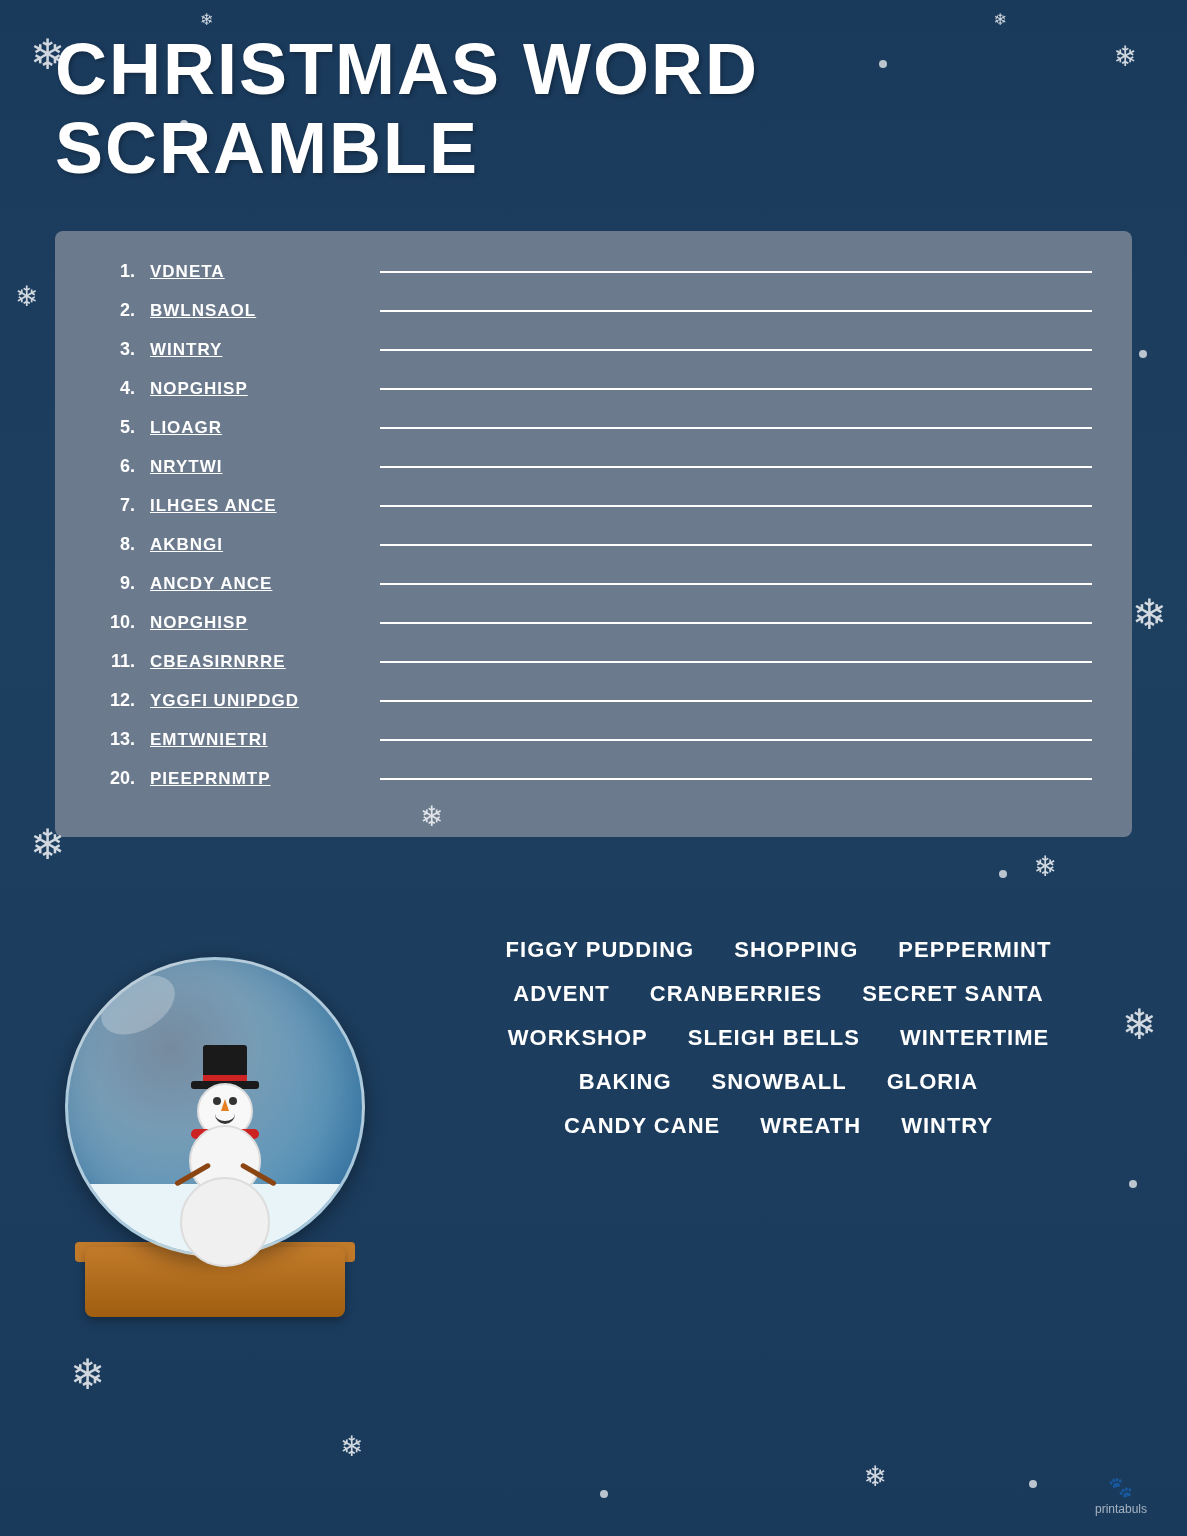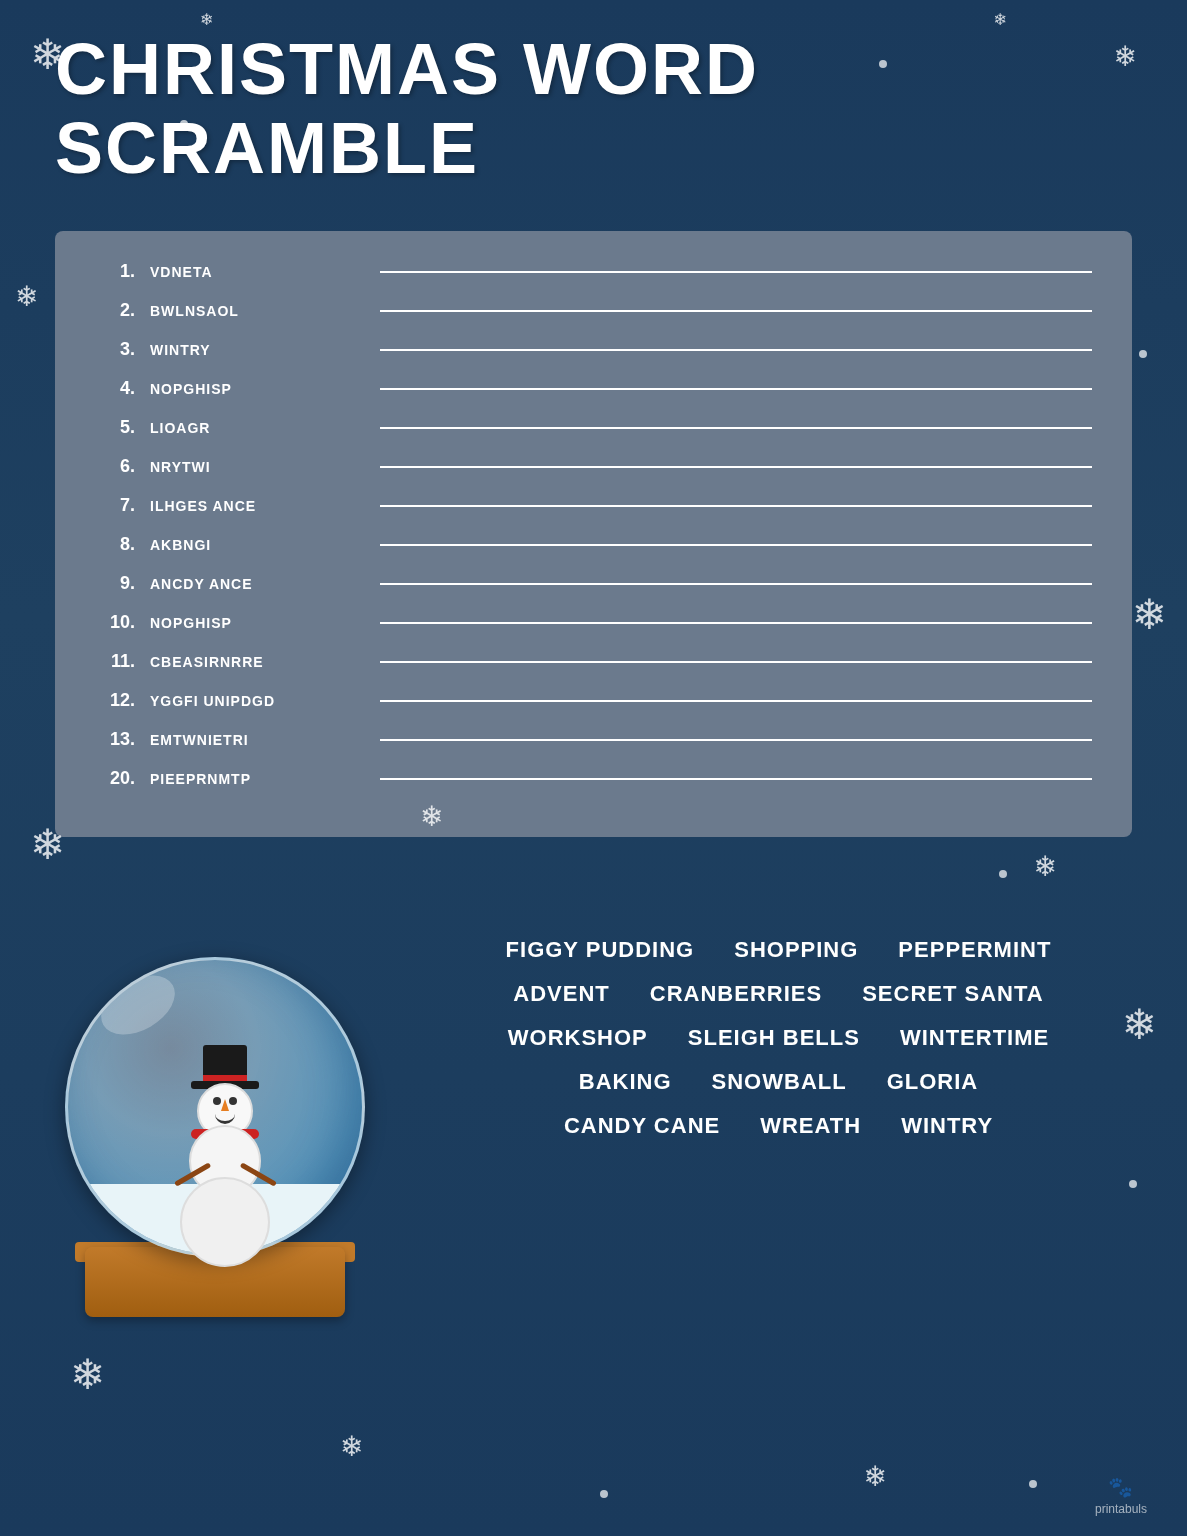--- a/index.html
+++ b/index.html
@@ -71,25 +71,26 @@
       font-size: 18px;
       font-weight: bold;
       width: 55px;
       min-width: 55px;
       text-align: right;
       padding-right: 15px;
     }
 
     .scrambled-word {
       color: #ffffff;
-      font-size: 14px;
+      font-size: 17px;
       font-weight: bold;
       letter-spacing: 1px;
       width: 220px;
       min-width: 220px;
+      text-decoration: underline;
     }
 
     .answer-line {
       flex: 1;
       border-bottom: 2px solid #ffffff;
       height: 2px;
       margin-left: 10px;
     }
 
     

